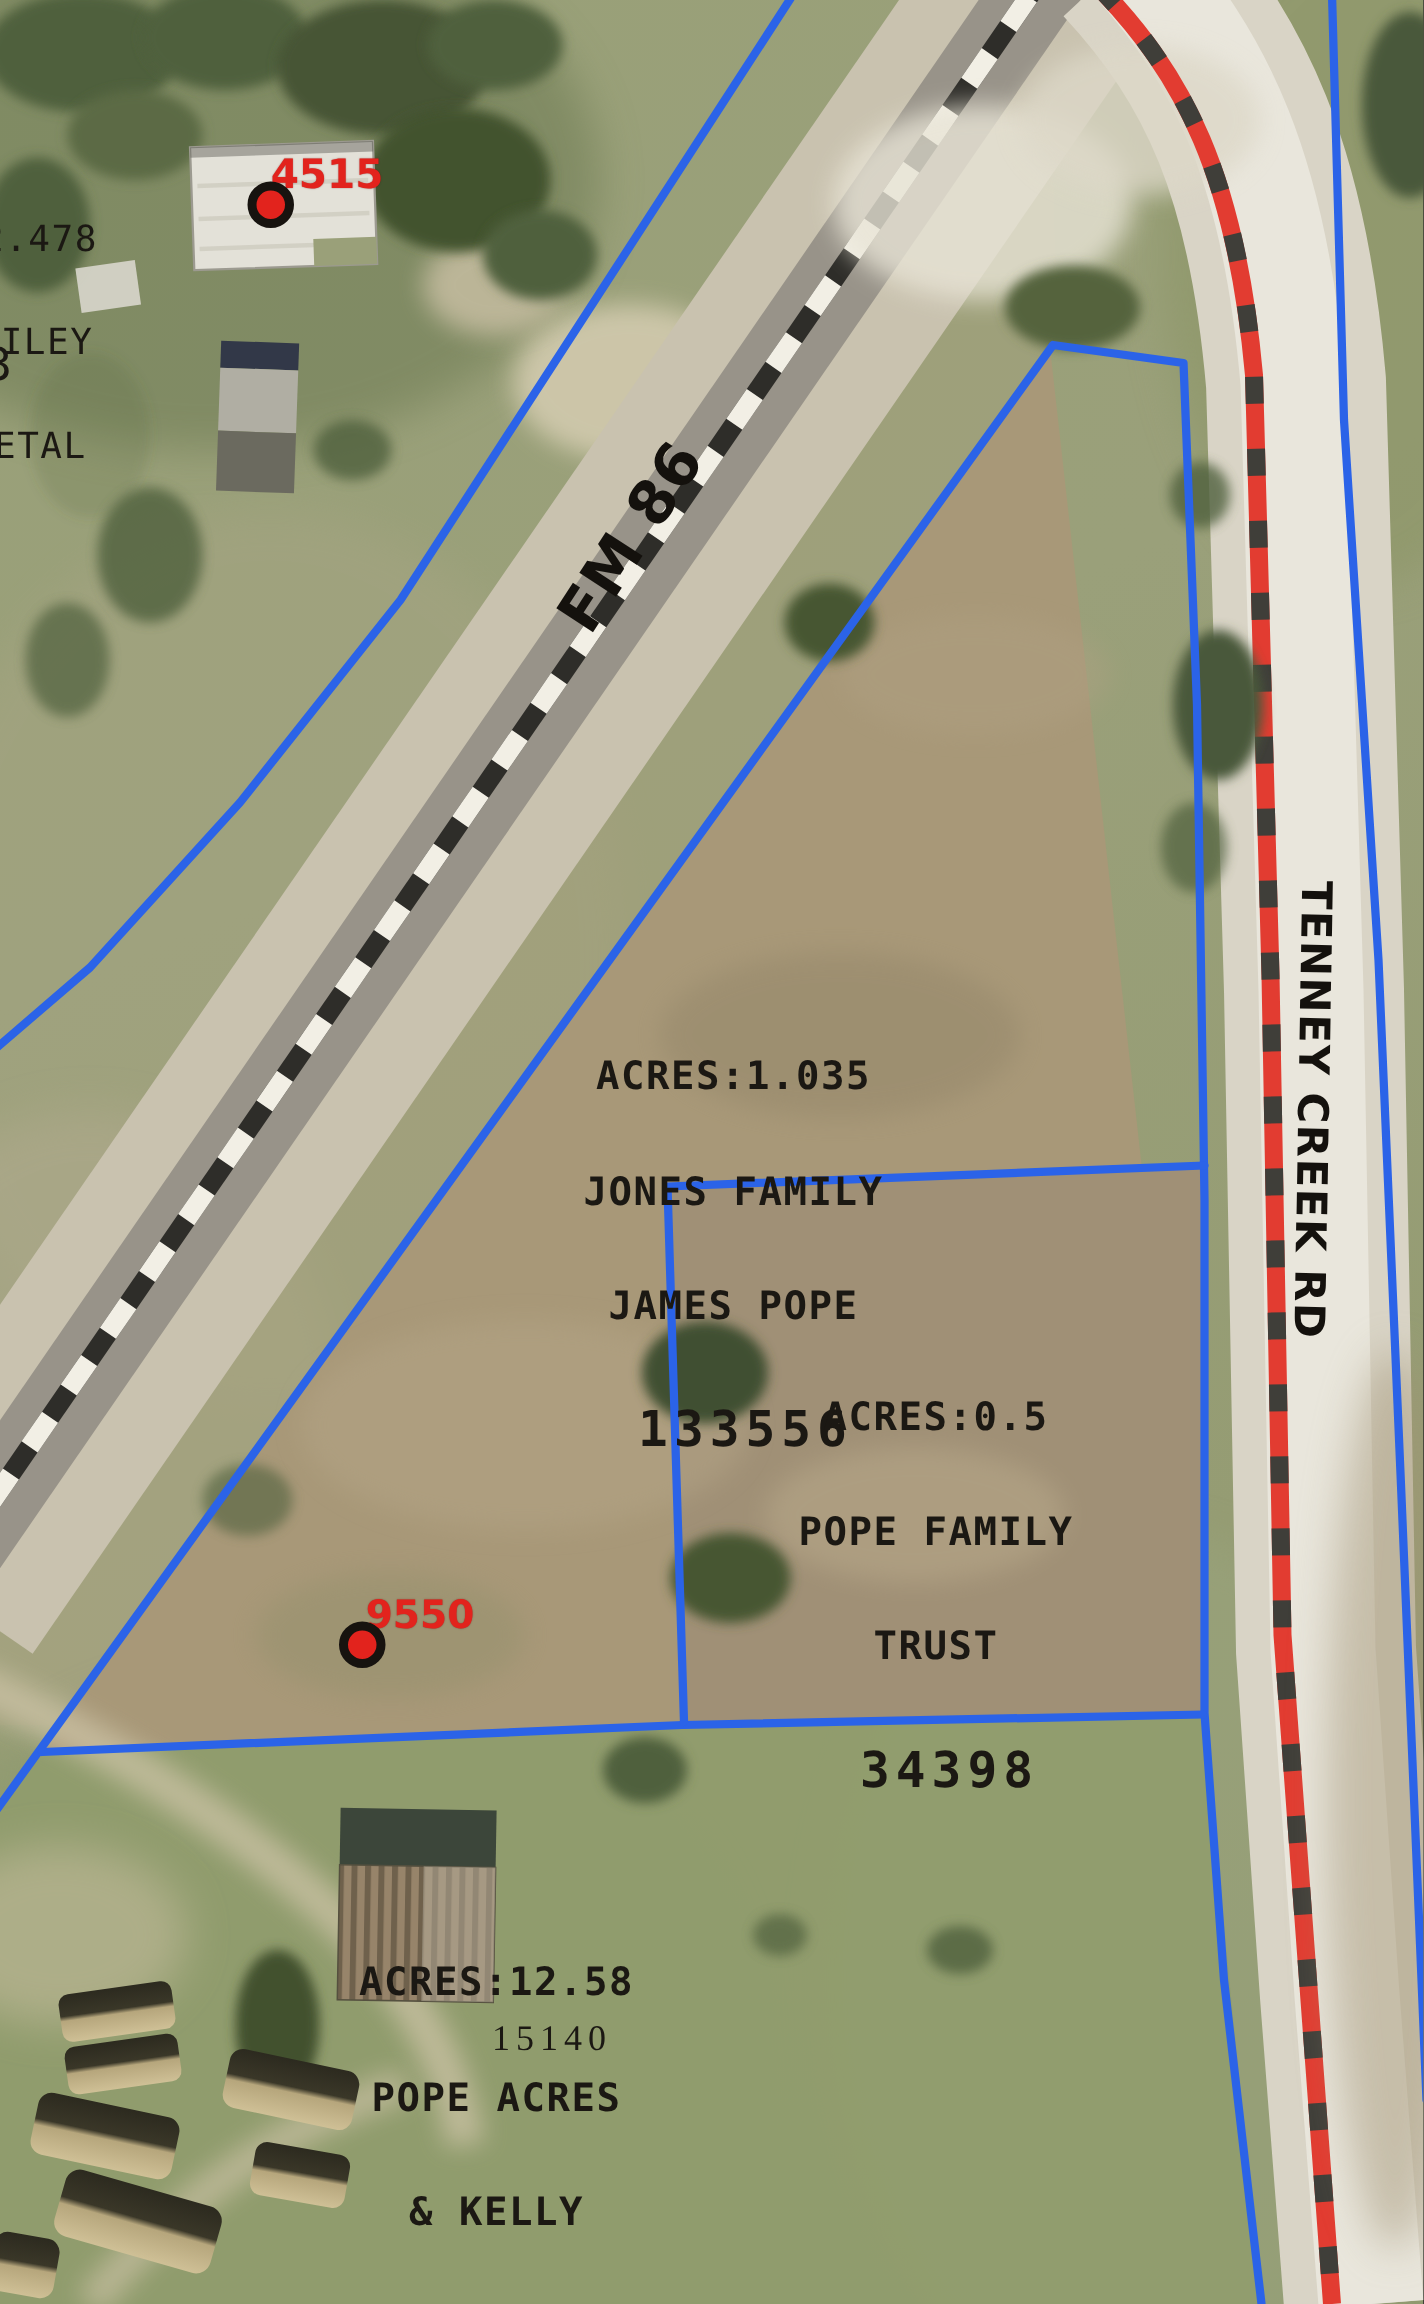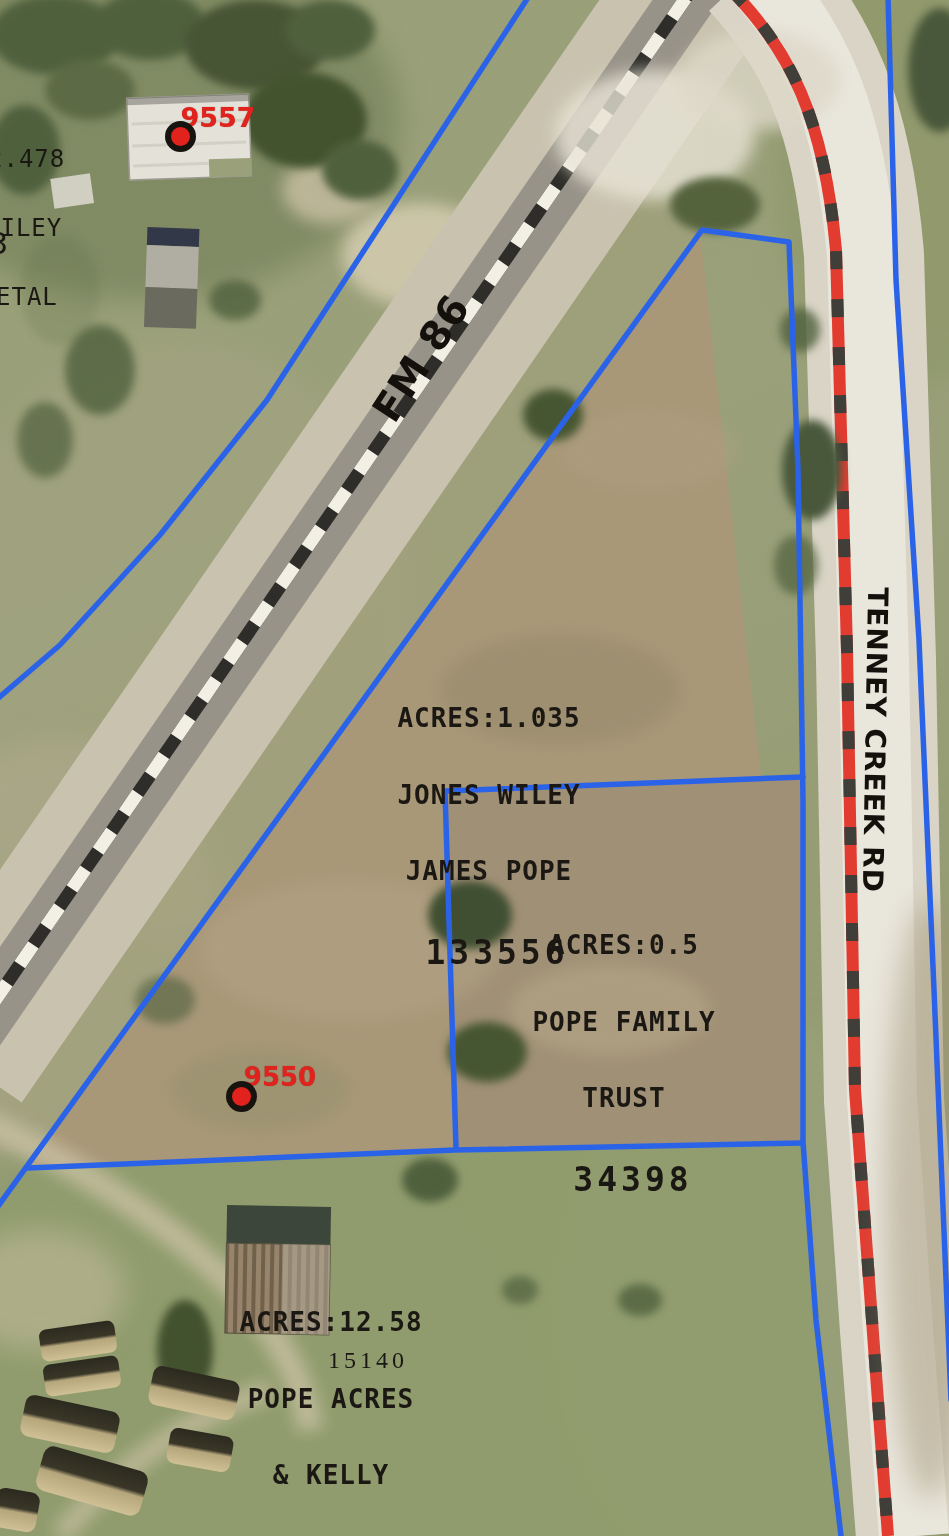--- a/index.html
+++ b/index.html
@@ -183,21 +183,21 @@
 
   <div class="txt edge-label" style="left:-12px;top:102px;">
     <div style="margin-left:0px;">2.478</div>
     <div style="margin-left:-3px;">WILEY</div>
     <div style="margin-left:8px;">ETAL</div>
   </div>
   <div class="txt edge-label" style="left:-10px;top:232px;font-size:30px;">3</div>
 
   <div class="txt plabel" style="left:489px;top:655px;">
     <div>ACRES:1.035</div>
-    <div>JONES WILEY</div>
+    <div>JONES FAMILY</div>
     <div>JAMES POPE</div>
     <span class="pid" style="margin-left:16px;">133556</span>
   </div>
 
   <div class="txt plabel" style="left:624px;top:882px;">
     <div>ACRES:0.5</div>
     <div>POPE FAMILY</div>
     <div>TRUST</div>
     <span class="pid" style="margin-left:18px;">34398</span>
   </div>
@@ -205,19 +205,19 @@
   <div class="txt plabel" style="left:331px;top:1259px;">
     <div>ACRES:12.58</div>
     <div>POPE ACRES</div>
     <div>&amp; KELLY</div>
   </div>
   <div class="txt pid-float" style="left:368px;top:1360px;">15140</div>
 
   <div class="txt road-label" id="fm86-label" style="left:421px;top:358px;position:absolute;">FM 86</div>
   <div class="txt road-label" id="tenney-label" style="left:875px;top:740px;position:absolute;">TENNEY CREEK RD</div>
 
-  <div class="txt addr" style="left:218px;top:117px;">9557</div>
+  <div class="txt addr" style="left:218px;top:117px;">4515</div>
   <div class="marker-dot" style="left:165px;top:121px;"></div>
 
   <div class="txt addr" style="left:280px;top:1077px;font-size:26px;">9550</div>
   <div class="marker-dot" style="left:226px;top:1081px;"></div>
 
 </div>
 
 </body></html>

